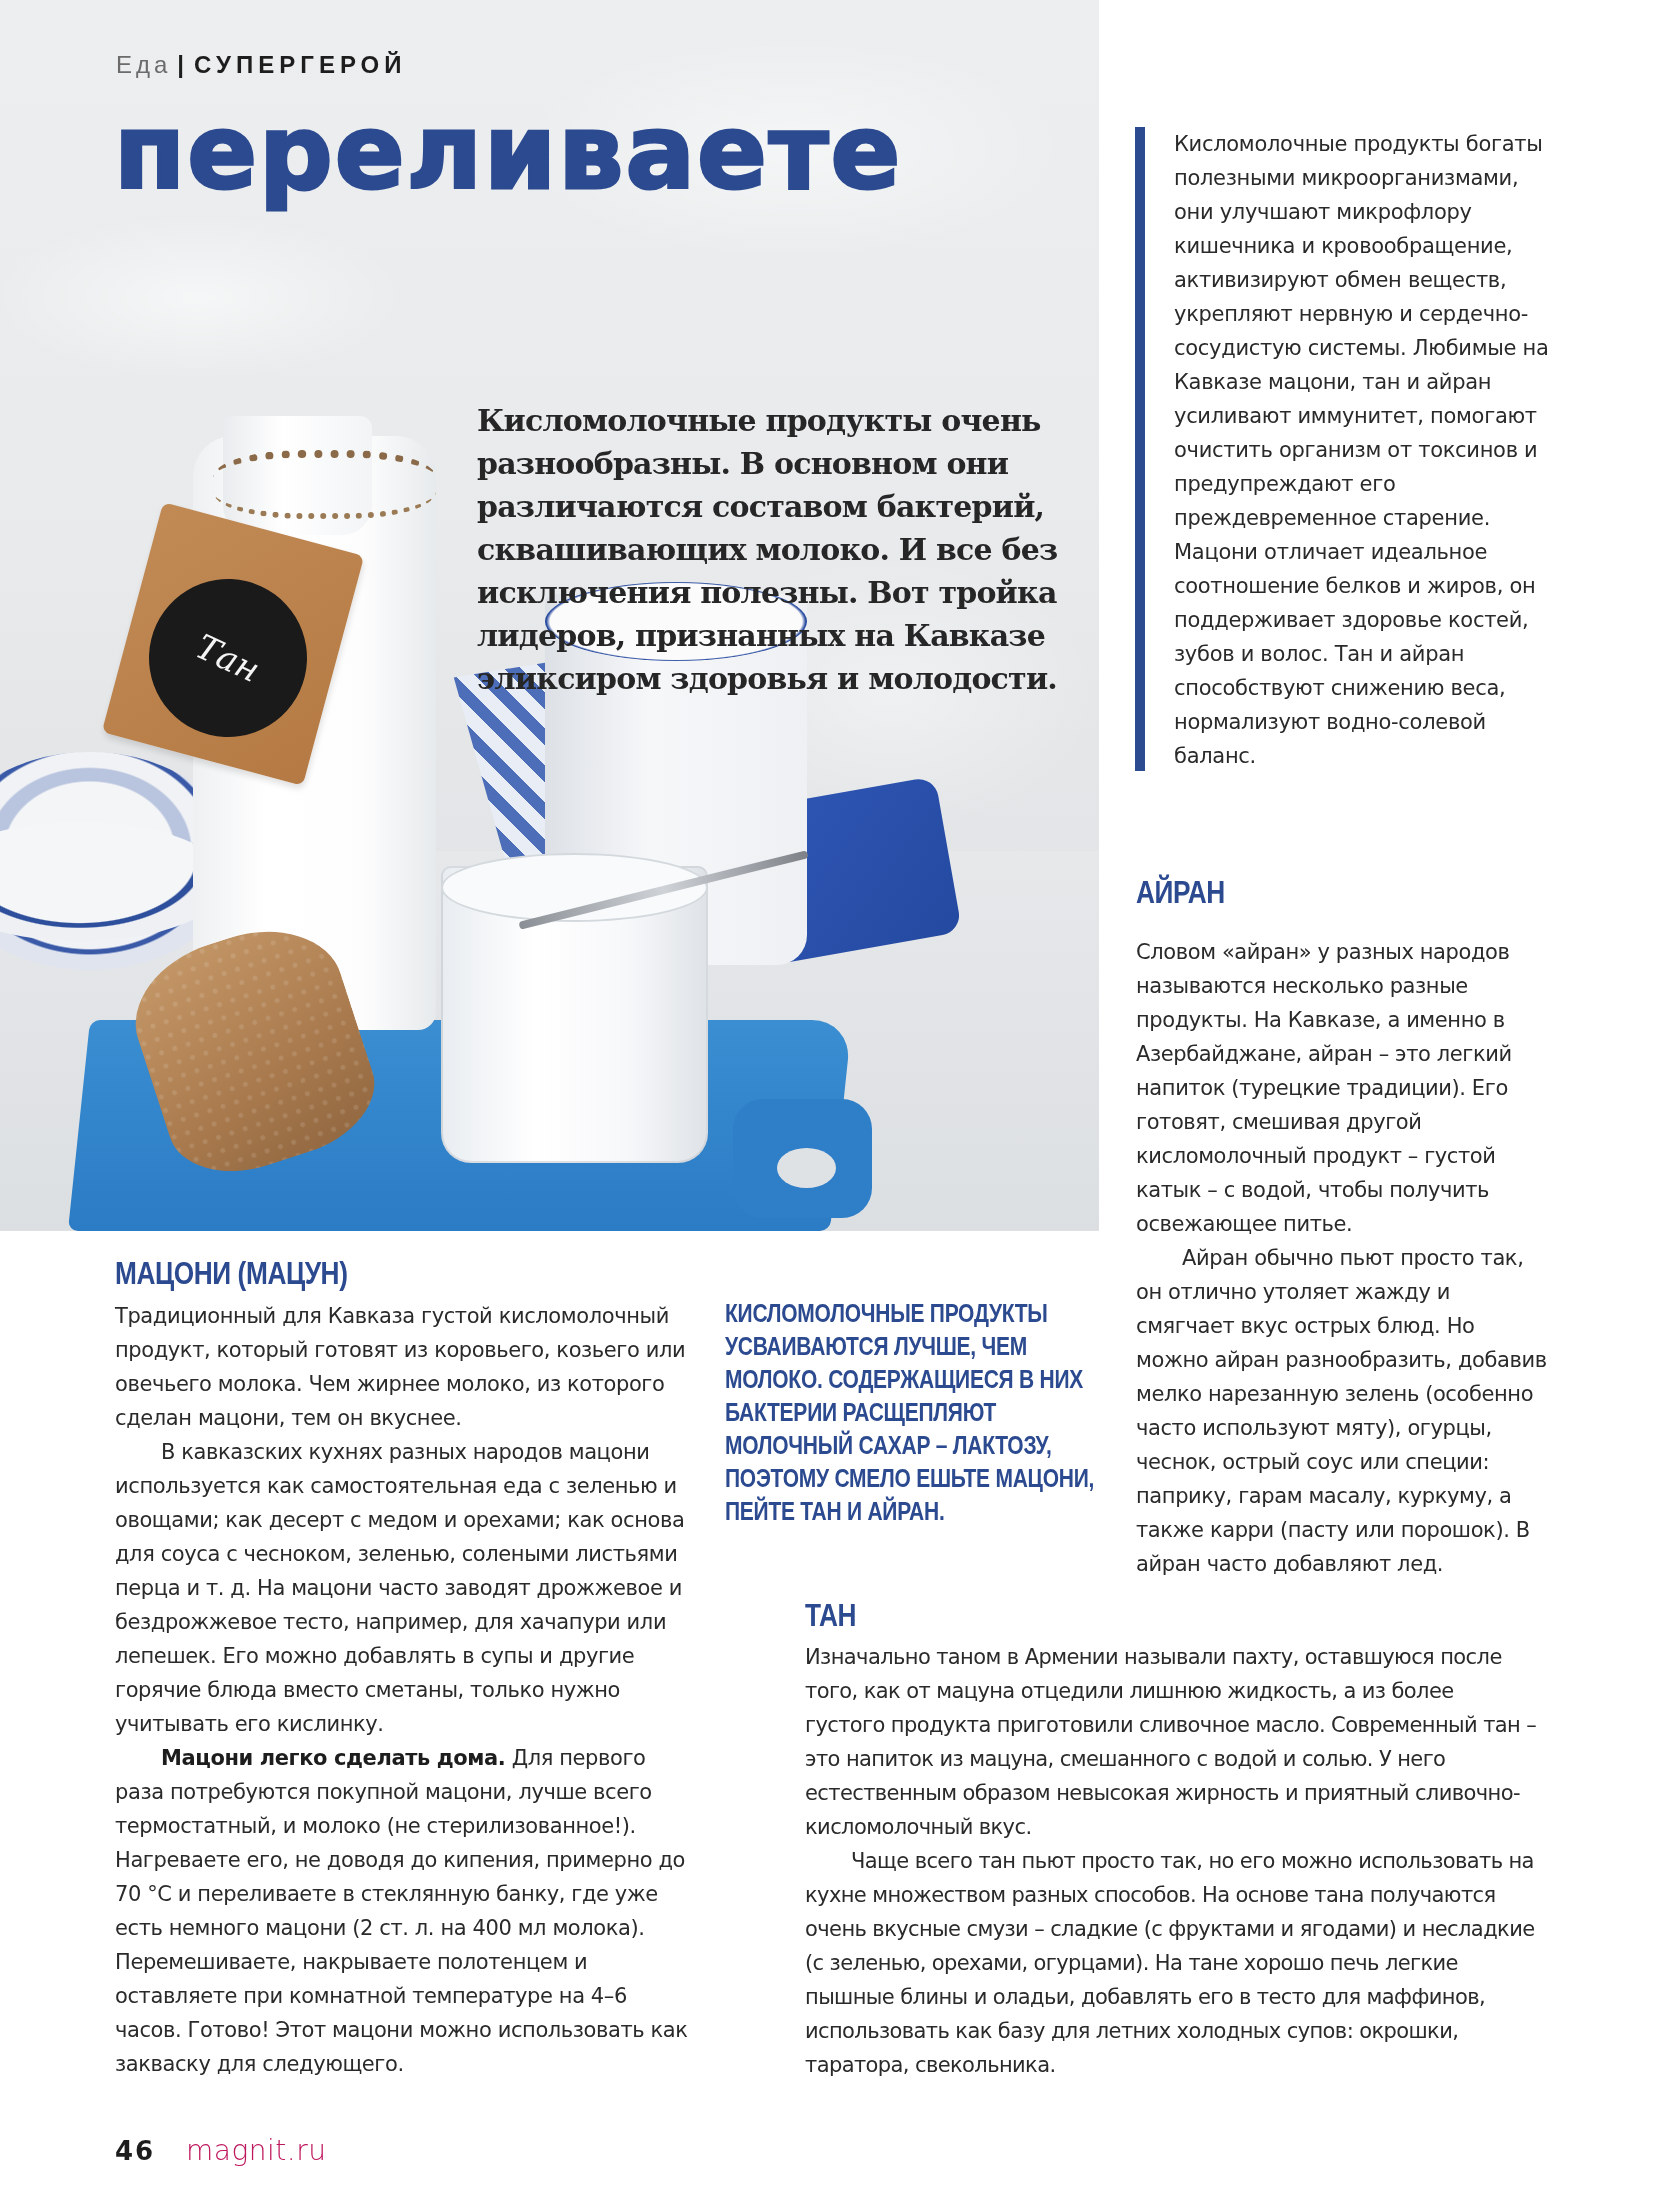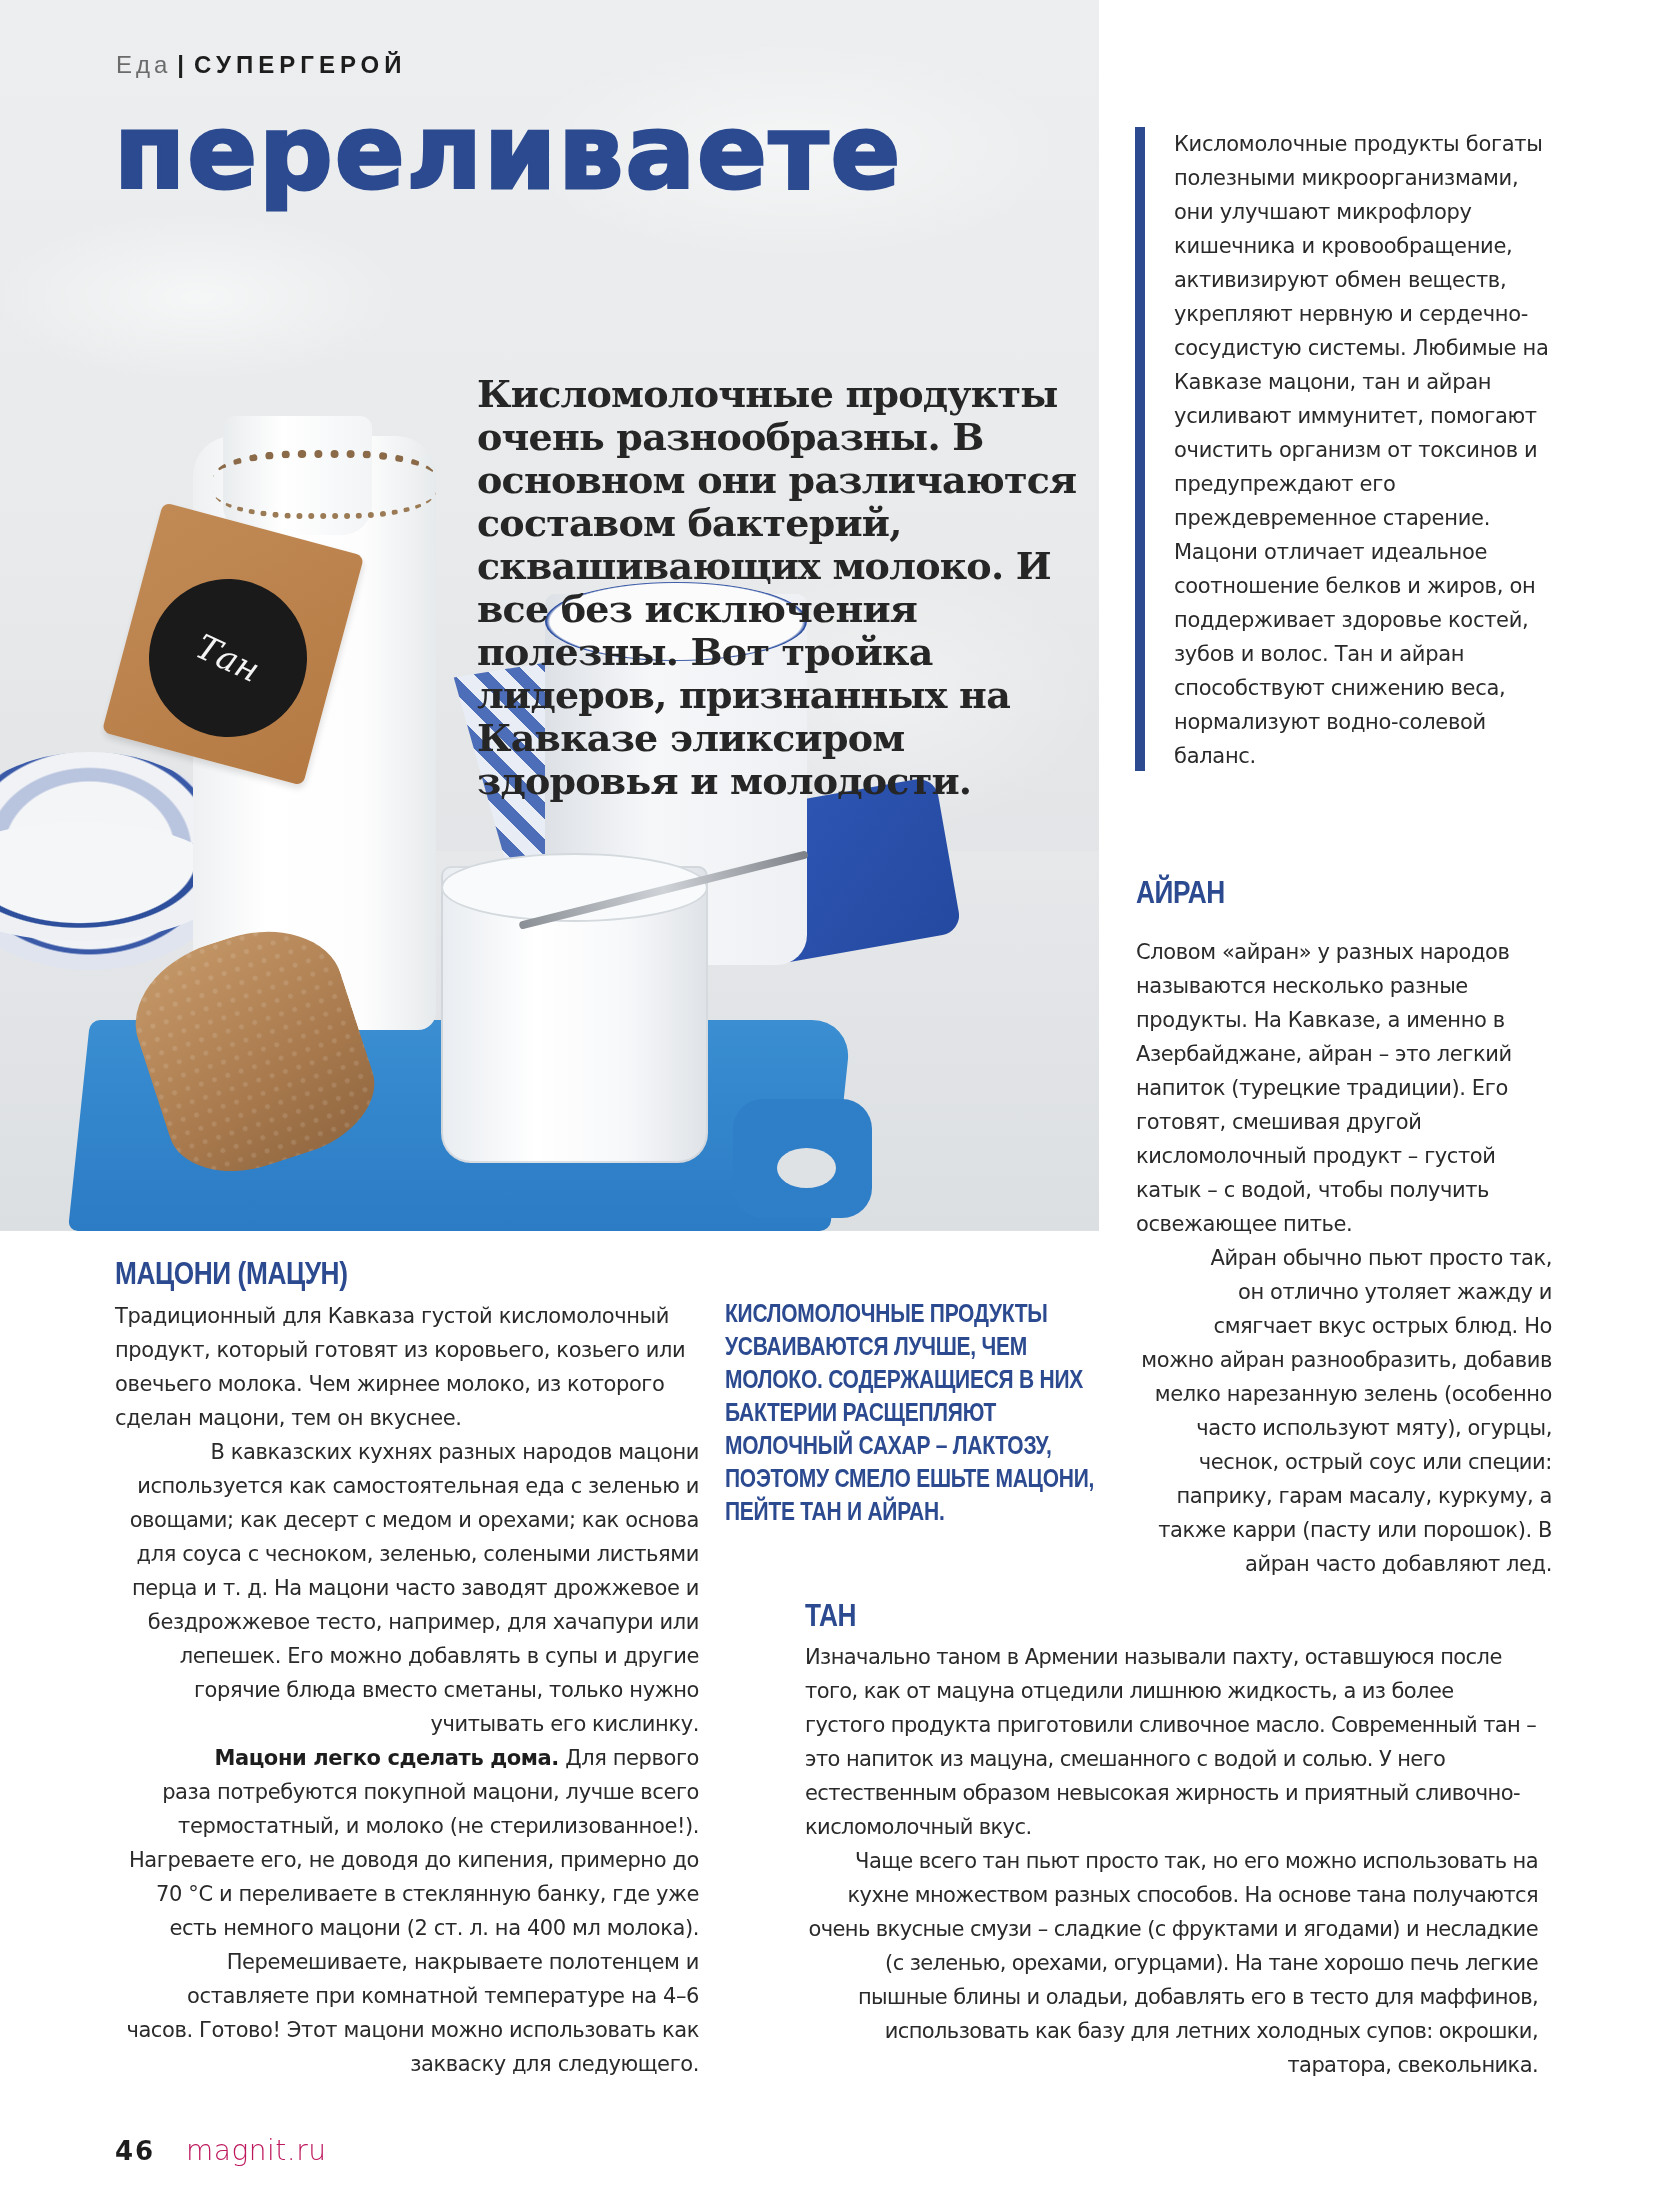--- a/index.html
+++ b/index.html
@@ -143,22 +143,22 @@
 
     .title {
       position: absolute; left: 114px; top: 107px; width: 891px;
       font-family: "DejaVu Sans", sans-serif; font-weight: 900; font-size: 103px;
       line-height: 91px; color: #2c4a90; letter-spacing: 2px;
       -webkit-text-stroke: 3px #2c4a90;
     }
     .title span { display: block; }
 
     .lead {
-      position: absolute; left: 477px; top: 372px; width: 614px;
-      font-family: "DejaVu Serif", serif; font-weight: 700; font-size: 38px;
+      position: absolute; left: 477px; top: 399px; width: 614px;
+      font-family: "DejaVu Serif", serif; font-weight: 700; font-size: 30px;
       line-height: 43px; color: #262626; letter-spacing: -0.8px;
     }
 
     
     .sidebar-bar {
       position: absolute; left: 1135px; top: 127px; width: 10px; height: 644px;
       background: #2c4a90;
     }
     .sidebar-text {
       position: absolute; left: 1174px; top: 127px; width: 376px;
@@ -171,21 +171,21 @@
       position: absolute;
       font-family: "Liberation Sans", sans-serif; font-weight: 700; font-size: 32px;
       color: #2c4a90; letter-spacing: -0.5px; transform: scaleX(0.82); transform-origin: left;
     }
     .body-text {
       position: absolute;
       font-family: "DejaVu Sans", sans-serif; font-size: 21px; line-height: 34px;
       color: #2a2a2a; letter-spacing: -0.4px;
     }
     .body-text p { margin: 0; }
-    .body-text p.indent { text-indent: 46px; text-align: right; }
+    .body-text p.indent { text-indent: 46px; }
     .body-text b { font-weight: 700; color: #1d1d1d; }
 
     .ayran-head { left: 1136px; top: 874px; }
     .ayran-text { left: 1136px; top: 918px; width: 416px; margin-top: 17px; }
 
     .matsoni-head { left: 115px; top: 1255px; }
     .matsoni-text { left: 115px; top: 1299px; width: 584px; }
 
     .callout {
       position: absolute; left: 725px; top: 1297px; width: 376px;

